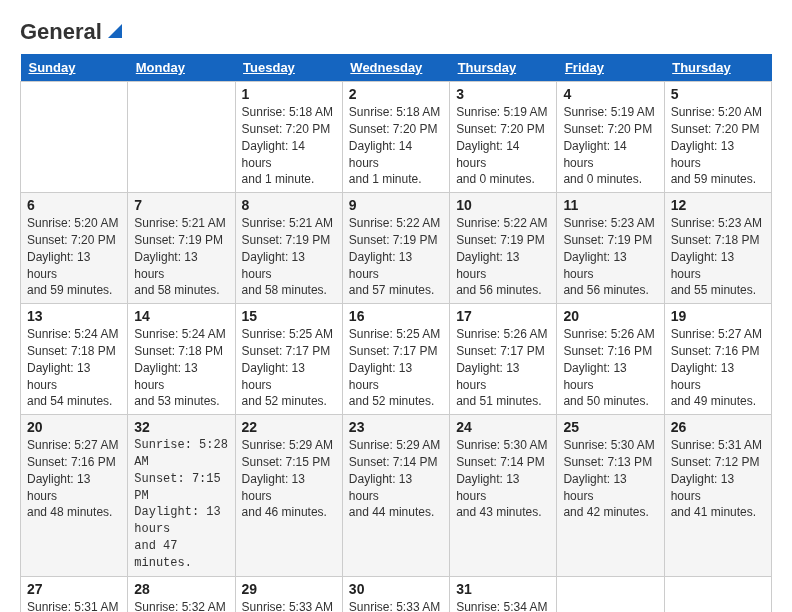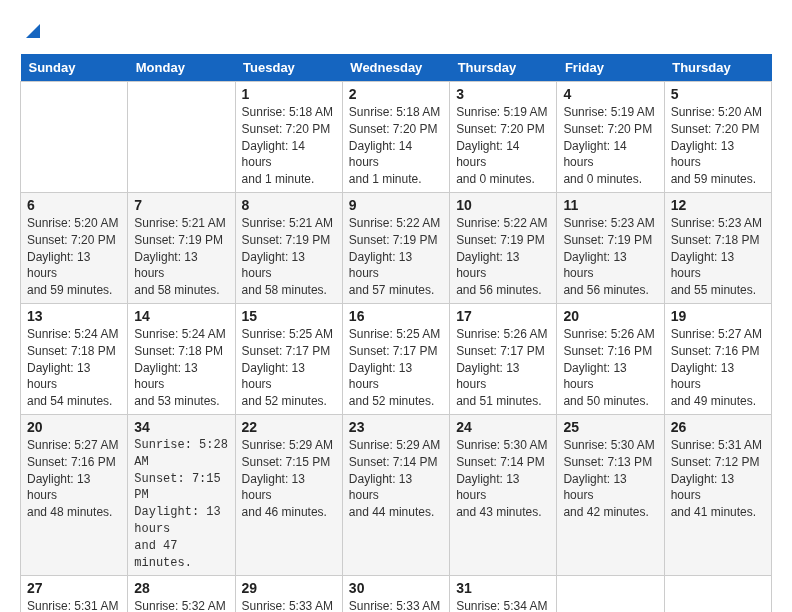--- a/index.html
+++ b/index.html
@@ -66,29 +66,32 @@
       display: block;
       margin-bottom: 2px;
     }
     .day-info {
       color: #333;
       font-size: 12px;
       line-height: 1.4;
     }
     tr:nth-child(even) td { background-color: #f5f5f5; }
     tr:nth-child(odd) td { background-color: #fff; }
-    thead tr th { background-color: #1565c0; }
+    thead tr th { background-color: #1565c0; text-decoration: underline; }
   </style>
 </head>
 <body>
 
 <div class="header">
   <div class="logo">
     <div>
       <div style="display:flex;align-items:center;">
+        <span class="logo-text">
+          <span class="logo-general">General</span>
+        </span>
         <div style="margin-left:4px;margin-top:2px;">
           <svg width="18" height="18" viewBox="0 0 18 18">
             <polygon points="2,16 16,16 16,2" fill="#1565c0"></polygon>
           </svg>
         </div>
       </div>
     </div>
   </div>
   <div class="title-block">
     <div class="month-title"></div>
@@ -252,21 +255,21 @@
       </tr>
       <tr>
         <td>
           <span class="day-num">20</span>
           <div class="day-info" style="white-space: pre-line;">Sunrise: 5:27 AM
 Sunset: 7:16 PM
 Daylight: 13 hours
 and 48 minutes.</div>
         </td>
         <td>
-          <span class="day-num">34</span>
+          <span class="day-num">32</span>
           <div class="day-info" style="white-space: pre-line; font-family: Liberation Mono, monospace;">Sunrise: 5:28 AM
 Sunset: 7:15 PM
 Daylight: 13 hours
 and 47 minutes.</div>
         </td>
         <td>
           <span class="day-num">22</span>
           <div class="day-info" style="white-space: pre-line;">Sunrise: 5:29 AM
 Sunset: 7:15 PM
 Daylight: 13 hours

